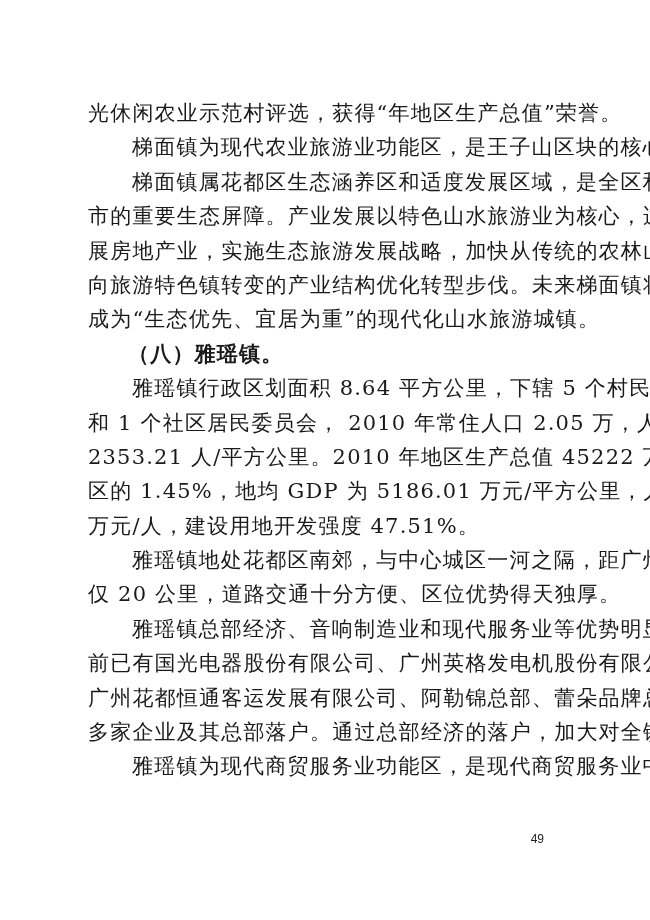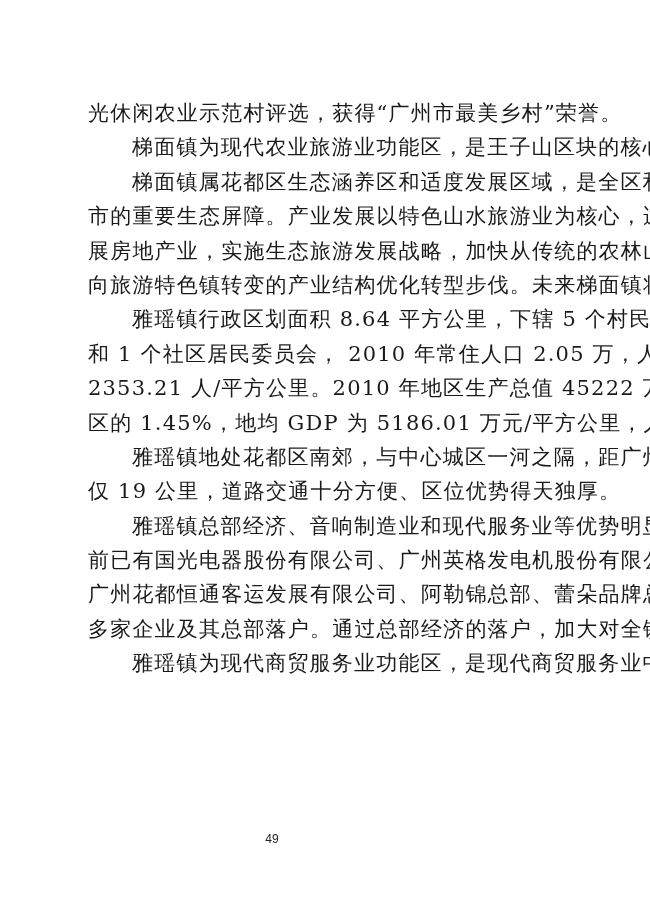--- a/index.html
+++ b/index.html
@@ -32,47 +32,50 @@
       font-weight: bold;
       padding-left: 40px;
       text-align-last: left;
       font-family: "DejaVu Sans", "Liberation Sans", sans-serif;
     }
     .page-number {
       position: absolute;
       top: 832px;
       left: 0;
       width: 544px;
-      text-align: center;
+      text-align: right;
       font-family: "Liberation Sans", "DejaVu Sans", sans-serif;
       font-size: 12px;
       color: #222;
     }
   </style>
 </head>
 <body>
 
 <div class="page">
-  <div class="line">光休闲农业示范村评选，获得“广州市最美乡村”荣誉。</div>
+  <div class="line">光休闲农业示范村评选，获得“年地区生产总值”荣誉。</div>
 
   <div class="line indent">梯面镇为现代农业旅游业功能区，是王子山区块的核心组成</div>
 
   <div class="line indent">梯面镇属花都区生态涵养区和适度发展区域，是全区和广州</div>
   <div class="line">市的重要生态屏障。产业发展以特色山水旅游业为核心，适度发</div>
   <div class="line">展房地产业，实施生态旅游发展战略，加快从传统的农林山区镇</div>
   <div class="line">向旅游特色镇转变的产业结构优化转型步伐。未来梯面镇将建设</div>
+  <div class="line last">成为“生态优先、宜居为重”的现代化山水旅游城镇。</div>
 
+  <div class="line heading">（八）雅瑶镇。</div>
 
   <div class="line indent">雅瑶镇行政区划面积 8.64 平方公里，下辖 5 个村民委员会</div>
   <div class="line">和 1 个社区居民委员会， 2010 年常住人口 2.05 万，人口密度</div>
   <div class="line">2353.21 人/平方公里。2010 年地区生产总值 45222 万元，占全</div>
   <div class="line">区的 1.45%，地均 GDP 为 5186.01 万元/平方公里，人均 GDP2.20</div>
+  <div class="line last">万元/人，建设用地开发强度 47.51%。</div>
 
   <div class="line indent">雅瑶镇地处花都区南郊，与中心城区一河之隔，距广州市区</div>
-  <div class="line last">仅 19 公里，道路交通十分方便、区位优势得天独厚。</div>
+  <div class="line last">仅 20 公里，道路交通十分方便、区位优势得天独厚。</div>
 
   <div class="line indent">雅瑶镇总部经济、音响制造业和现代服务业等优势明显，目</div>
   <div class="line">前已有国光电器股份有限公司、广州英格发电机股份有限公司、</div>
   <div class="line">广州花都恒通客运发展有限公司、阿勒锦总部、蕾朵品牌总部等</div>
   <div class="line">多家企业及其总部落户。通过总部经济的落户，加大对全镇经济</div>
 
   <div class="line indent">雅瑶镇为现代商贸服务业功能区，是现代商贸服务业中迎宾</div>
 </div>
 
 <div class="page-number">49</div>

